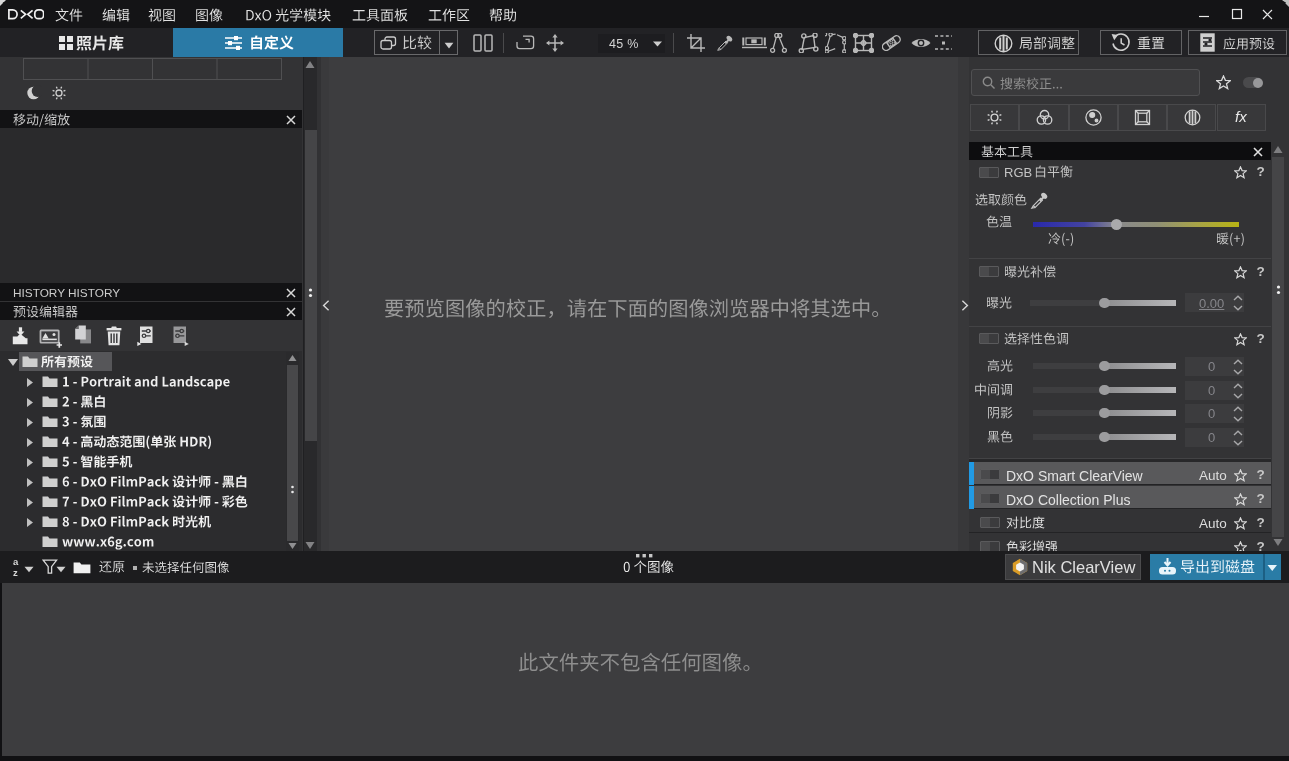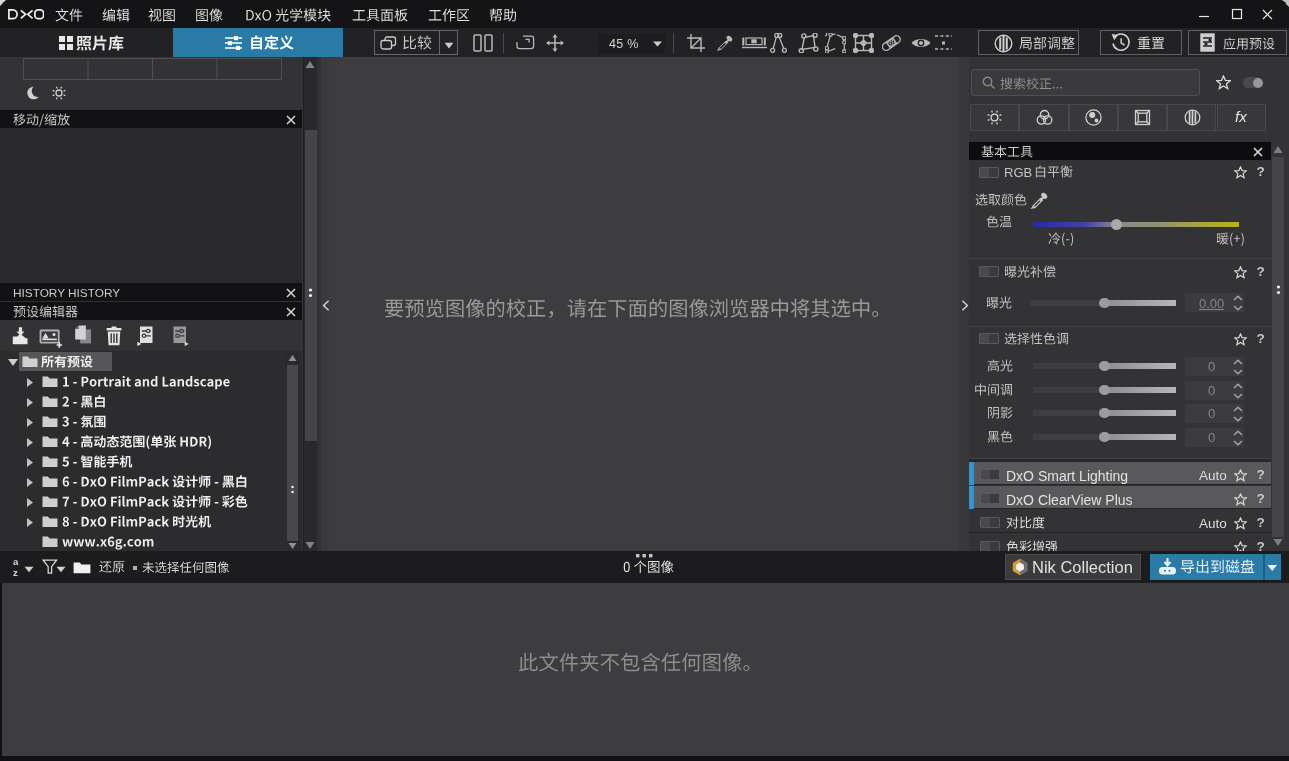--- a/index.html
+++ b/index.html
@@ -675,31 +675,31 @@
       <g stroke="#a8a8aa" stroke-width="1.4" fill="none">
         <path d="M1,5 L5,1.2 L9,5"></path>
         <path d="M1,11 L5,14.8 L9,11"></path>
       </g>
     </svg>
 <div style="position:absolute;left:969px;top:459px;width:302px;height:3px;background:#28282a;"></div>
 <div style="position:absolute;left:969px;top:462px;width:302px;height:23px;background:#59595b;border-bottom:1px solid #232325;"></div>
 <div style="position:absolute;left:969px;top:462px;width:4.5px;height:23px;background:#219ae4;"></div>
 <div style="position:absolute;left:980px;top:469px;width:20px;height:11px;background:#3b3b3d;border:1px solid #5a5a5c;border-radius:1px;"></div>
 <div style="position:absolute;left:981px;top:470px;width:9px;height:9px;background:#4a4a4c;"></div>
-<div style="position:absolute;left:1006px;top:467.5px;font-size:14px;color:#e2e2e2;font-weight:400;letter-spacing:0px;white-space:pre;line-height:1.2;">DxO Smart Lighting</div>
+<div style="position:absolute;left:1006px;top:467.5px;font-size:14px;color:#e2e2e2;font-weight:400;letter-spacing:0px;white-space:pre;line-height:1.2;">DxO Smart ClearView</div>
 <div style="position:absolute;left:1199px;top:468px;font-size:13.5px;color:#dcdcdc;font-weight:400;letter-spacing:0px;white-space:pre;line-height:1.2;">Auto</div>
 <svg style="position:absolute;left:1234px;top:468.5px;" width="13" height="13" viewBox="0 0 13 13">
       <path d="M6.5,0.9 L8.1,4.6 L12.3,4.9 L9.1,7.6 L10.1,11.7 L6.5,9.4 L2.9,11.7 L3.9,7.6 L0.7,4.9 L4.9,4.6 z" stroke="#d8d8d8" stroke-width="1.2" fill="none"></path>
     </svg>
 <div style="position:absolute;left:1256.5px;top:467px;font-size:13.5px;color:#c8c8c8;font-weight:700;letter-spacing:0px;white-space:pre;line-height:1.2;">?</div>
 <div style="position:absolute;left:969px;top:486px;width:302px;height:23px;background:#59595b;border-bottom:1px solid #232325;"></div>
 <div style="position:absolute;left:969px;top:486px;width:4.5px;height:23px;background:#219ae4;"></div>
 <div style="position:absolute;left:980px;top:493px;width:20px;height:11px;background:#3b3b3d;border:1px solid #5a5a5c;border-radius:1px;"></div>
 <div style="position:absolute;left:981px;top:494px;width:9px;height:9px;background:#4a4a4c;"></div>
-<div style="position:absolute;left:1006px;top:491.5px;font-size:14px;color:#e2e2e2;font-weight:400;letter-spacing:0px;white-space:pre;line-height:1.2;">DxO ClearView Plus</div>
+<div style="position:absolute;left:1006px;top:491.5px;font-size:14px;color:#e2e2e2;font-weight:400;letter-spacing:0px;white-space:pre;line-height:1.2;">DxO Collection Plus</div>
 <svg style="position:absolute;left:1234px;top:492.5px;" width="13" height="13" viewBox="0 0 13 13">
       <path d="M6.5,0.9 L8.1,4.6 L12.3,4.9 L9.1,7.6 L10.1,11.7 L6.5,9.4 L2.9,11.7 L3.9,7.6 L0.7,4.9 L4.9,4.6 z" stroke="#d8d8d8" stroke-width="1.2" fill="none"></path>
     </svg>
 <div style="position:absolute;left:1256.5px;top:491px;font-size:13.5px;color:#c8c8c8;font-weight:700;letter-spacing:0px;white-space:pre;line-height:1.2;">?</div>
 <div style="position:absolute;left:969px;top:510px;width:302px;height:23px;background:#333335;border-bottom:1px solid #232325;"></div>
 <div style="position:absolute;left:980px;top:517px;width:20px;height:11px;background:#3b3b3d;border:1px solid #5a5a5c;border-radius:1px;"></div>
 <div style="position:absolute;left:981px;top:518px;width:9px;height:9px;background:#4a4a4c;"></div>
 <svg style="position:absolute;overflow:visible;left:1006px;top:516px;" width="41" height="17" viewBox="0 0 41 17">
       <path d="M6.5 6.3C7.1 7.2 7.7 8.5 7.9 9.3L8.8 8.8C8.6 8 8 6.9 7.3 6ZM1.2 5.6C2 6.3 2.8 7.1 3.6 8C2.8 9.6 1.8 10.9 0.6 11.7C0.8 11.9 1.1 12.2 1.3 12.5C2.5 11.6 3.5 10.4 4.3 8.8C4.9 9.5 5.3 10.2 5.7 10.8L6.4 10.1C6.1 9.4 5.4 8.6 4.7 7.8C5.3 6.3 5.8 4.5 6 2.4L5.3 2.2L5.2 2.3H0.9V3.2H4.9C4.7 4.6 4.4 5.8 4 7C3.3 6.3 2.6 5.6 1.9 4.9ZM9.9 0.5V3.7H6.3V4.6H9.9V11.2C9.9 11.4 9.9 11.5 9.6 11.5C9.4 11.5 8.7 11.5 7.9 11.4C8 11.7 8.1 12.2 8.2 12.5C9.3 12.5 10 12.4 10.3 12.3C10.8 12.1 10.9 11.8 10.9 11.2V4.6H12.5V3.7H10.9V0.5Z M14.6 12.4C14.9 12.2 15.4 11.9 19 10.8C18.9 10.6 18.9 10.1 18.9 9.8L15.7 10.8V5.5H18.9V4.5H15.7V0.7H14.7V10.5C14.7 11.1 14.4 11.4 14.1 11.5C14.3 11.7 14.5 12.1 14.6 12.4ZM19.9 0.6V10.3C19.9 11.8 20.3 12.1 21.5 12.1C21.8 12.1 23.3 12.1 23.5 12.1C24.9 12.1 25.1 11.2 25.2 8.6C25 8.6 24.6 8.4 24.3 8.2C24.2 10.6 24.1 11.2 23.5 11.2C23.1 11.2 21.9 11.2 21.6 11.2C21.1 11.2 20.9 11.1 20.9 10.3V6.5C22.4 5.7 23.9 4.7 25.1 3.8L24.2 2.9C23.5 3.7 22.2 4.7 20.9 5.5V0.6Z M31 3.1V4.2H28.9V5H31V7.2H36.1V5H38.2V4.2H36.1V3.1H35.1V4.2H32V3.1ZM35.1 5V6.4H32V5ZM35.8 8.8C35.3 9.5 34.5 10 33.5 10.4C32.6 10 31.9 9.5 31.3 8.8ZM29.1 8V8.8H30.8L30.4 9C30.9 9.7 31.6 10.3 32.5 10.8C31.2 11.2 29.9 11.5 28.5 11.6C28.6 11.8 28.8 12.2 28.9 12.4C30.5 12.2 32.1 11.9 33.5 11.3C34.8 11.9 36.3 12.3 37.9 12.5C38.1 12.2 38.3 11.8 38.5 11.6C37.1 11.5 35.7 11.2 34.6 10.8C35.7 10.2 36.7 9.4 37.3 8.3L36.7 8L36.5 8ZM32.1 0.7C32.3 1 32.5 1.4 32.7 1.8H27.6V5.4C27.6 7.3 27.5 10.1 26.5 12C26.7 12.1 27.2 12.3 27.4 12.5C28.4 10.4 28.6 7.4 28.6 5.3V2.7H38.3V1.8H33.8C33.6 1.4 33.4 0.9 33.1 0.5Z" fill="#e2e2e2"></path>
     </svg>
@@ -762,21 +762,21 @@
     </svg>
 <svg style="position:absolute;overflow:visible;left:623.492px;top:559.5px;" width="53" height="17" viewBox="0 0 53 17">
       <path d="M3.8 12.1C5.6 12.1 6.8 10.4 6.8 6.9C6.8 3.5 5.6 1.8 3.8 1.8C1.9 1.8 0.7 3.5 0.7 6.9C0.7 10.4 1.9 12.1 3.8 12.1ZM3.8 11.1C2.6 11.1 1.9 9.8 1.9 6.9C1.9 4 2.6 2.8 3.8 2.8C4.9 2.8 5.6 4 5.6 6.9C5.6 9.8 4.9 11.1 3.8 11.1Z M16.7 4.5V12.9H17.8V4.5ZM17.3 0.5C16 2.8 13.5 4.8 11 5.9C11.3 6.1 11.6 6.5 11.7 6.8C13.8 5.8 15.8 4.2 17.3 2.3C19.1 4.5 20.9 5.8 22.9 6.8C23 6.5 23.3 6.1 23.6 5.9C21.5 4.9 19.6 3.6 17.9 1.5L18.3 0.9Z M29.1 8.1C30.2 8.3 31.5 8.8 32.3 9.2L32.7 8.5C32 8.2 30.6 7.7 29.5 7.5ZM27.7 9.8C29.6 10.1 31.9 10.6 33.2 11.1L33.7 10.3C32.4 9.9 30 9.3 28.2 9.1ZM25.2 1.1V13H26.1V12.4H35.4V13H36.4V1.1ZM26.1 11.5V2.1H35.4V11.5ZM29.6 2.3C28.9 3.4 27.8 4.5 26.6 5.2C26.8 5.3 27.2 5.6 27.3 5.8C27.7 5.5 28.1 5.2 28.6 4.8C29 5.3 29.5 5.7 30 6C28.9 6.6 27.6 7 26.4 7.2C26.5 7.4 26.8 7.8 26.9 8C28.2 7.7 29.6 7.2 30.9 6.5C32 7.1 33.3 7.6 34.6 7.9C34.7 7.6 34.9 7.3 35.1 7.1C33.9 6.9 32.8 6.5 31.7 6C32.7 5.4 33.6 4.6 34.1 3.7L33.5 3.4L33.4 3.4H29.9C30.1 3.1 30.3 2.9 30.5 2.6ZM29.1 4.3 29.2 4.2H32.7C32.2 4.7 31.6 5.2 30.8 5.6C30.2 5.2 29.6 4.8 29.1 4.3Z M44.1 2.3H46.5C46.3 2.7 46 3.1 45.7 3.4H43.2C43.5 3 43.8 2.7 44.1 2.3ZM44.1 0.6C43.5 1.7 42.5 3.1 41 4.2C41.2 4.3 41.5 4.6 41.6 4.8C41.9 4.6 42.1 4.4 42.3 4.2V6.3H44.4C43.8 6.9 42.8 7.4 41.4 7.9C41.6 8.1 41.9 8.3 42 8.5C43.2 8.1 44.1 7.7 44.7 7.2C44.9 7.4 45.1 7.6 45.3 7.8C44.4 8.6 42.7 9.4 41.4 9.8C41.6 10 41.8 10.3 42 10.5C43.1 10.1 44.7 9.2 45.7 8.4C45.8 8.6 45.9 8.9 46 9.1C44.9 10.2 42.9 11.3 41.3 11.7C41.5 11.9 41.7 12.2 41.9 12.5C43.3 12 45 11 46.2 10C46.3 10.8 46.2 11.6 45.9 11.8C45.7 12.1 45.5 12.1 45.2 12.1C45 12.1 44.7 12.1 44.3 12C44.5 12.3 44.5 12.7 44.5 12.9C44.9 12.9 45.2 12.9 45.4 12.9C45.9 12.9 46.2 12.9 46.6 12.5C47.1 11.9 47.3 10.5 46.9 9.1L47.5 8.7C48 10.2 48.9 11.5 50 12.2C50.1 11.9 50.4 11.6 50.6 11.4C49.6 10.9 48.7 9.7 48.3 8.4C48.8 8.1 49.3 7.8 49.8 7.5L49.1 6.9C48.5 7.3 47.5 7.9 46.6 8.4C46.3 7.7 45.9 7.1 45.3 6.7L45.6 6.3H49.6V3.4H46.8C47.2 2.9 47.5 2.4 47.8 1.9L47.2 1.4L47.1 1.5H44.6L45.1 0.7ZM43.3 4.2H45.7C45.6 4.6 45.5 5 45.1 5.5H43.3ZM46.5 4.2H48.7V5.5H46.1C46.4 5 46.5 4.6 46.5 4.2ZM41.1 0.6C40.3 2.6 39.2 4.7 37.9 6C38.1 6.2 38.4 6.7 38.5 7C38.9 6.5 39.3 6 39.7 5.5V12.9H40.6V3.9C41.2 3 41.6 1.9 42 0.9Z" fill="#e8e8e8"></path>
     </svg>
 <div style="position:absolute;left:1005px;top:554px;width:136px;height:26px;background:#3b3b3d;border:1px solid #4b4b4d;"></div>
 <svg style="position:absolute;left:1011px;top:558px;" width="18" height="18" viewBox="0 0 18 18">
       <path d="M9,0.8 L16.2,4.9 V13.1 L9,17.2 L1.8,13.1 V4.9 z" fill="#d99b26"></path>
       <path d="M9,0.8 L16.2,4.9 V13.1 L9,17.2 z" fill="#6e6e70"></path>
       <path d="M9,4.6 L12.9,6.8 V11.2 L9,13.4 L5.1,11.2 V6.8 z" fill="#f2f2f2"></path>
     </svg>
-<div style="position:absolute;left:1032px;top:558px;font-size:16.5px;color:#e0e0e0;font-weight:400;letter-spacing:0px;white-space:pre;line-height:1.2;">Nik Collection</div>
+<div style="position:absolute;left:1032px;top:558px;font-size:16.5px;color:#e0e0e0;font-weight:400;letter-spacing:0px;white-space:pre;line-height:1.2;">Nik ClearView</div>
 <div style="position:absolute;left:1150px;top:554px;width:131px;height:26px;background:#2a7ca6;"></div>
 <div style="position:absolute;left:1263px;top:554px;width:1.5px;height:26px;background:#1c5f83;"></div>
 <svg style="position:absolute;left:1158px;top:558px;" width="19" height="17" viewBox="0 0 19 17">
       <g fill="#e8f4fa">
         <path d="M9.5,0 v6 M6.5,4 l3,3.4 3,-3.4" stroke="#e8f4fa" stroke-width="2" fill="none"></path>
         <rect x="1" y="9" width="17" height="7.5" rx="3.5"></rect>
         <circle cx="7" cy="12.7" r="1" fill="#2a7ca6"></circle>
         <circle cx="11.5" cy="12.7" r="1" fill="#2a7ca6"></circle>
       </g>
     </svg>

